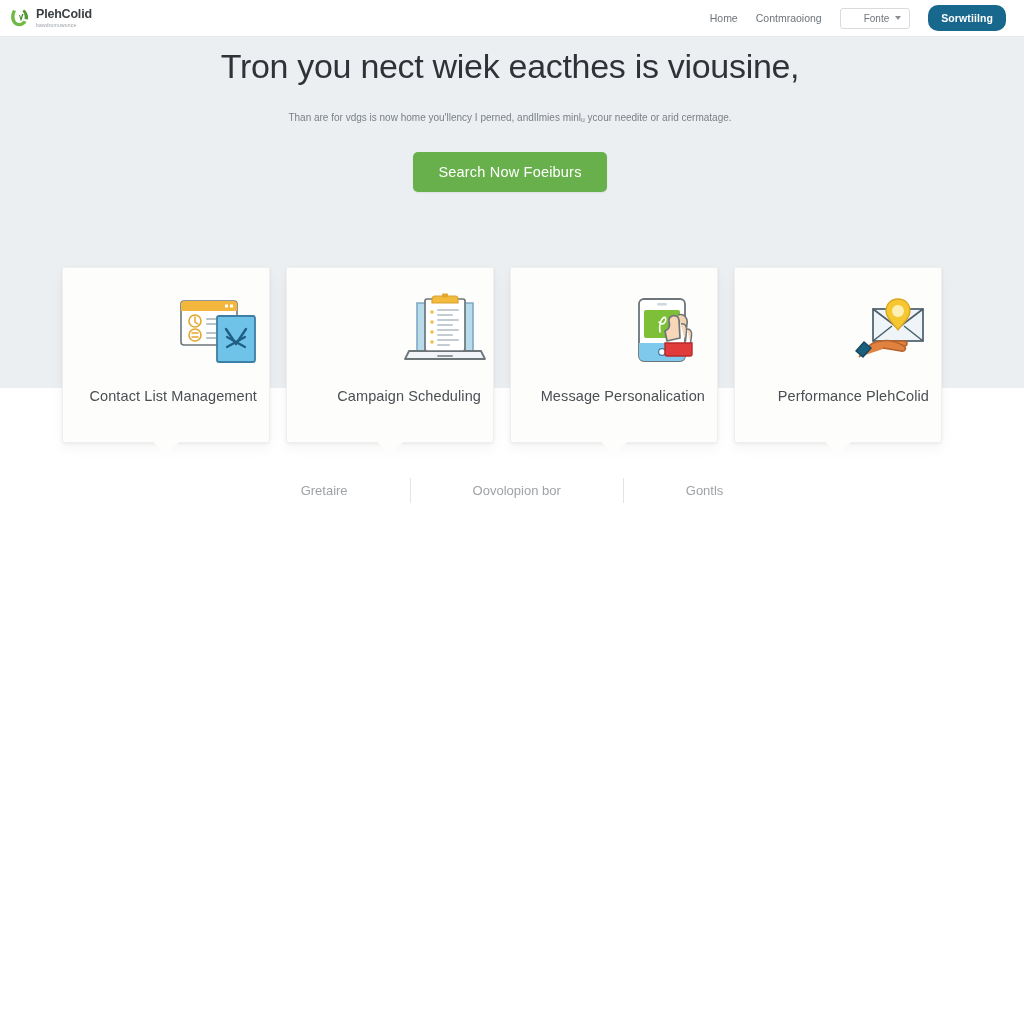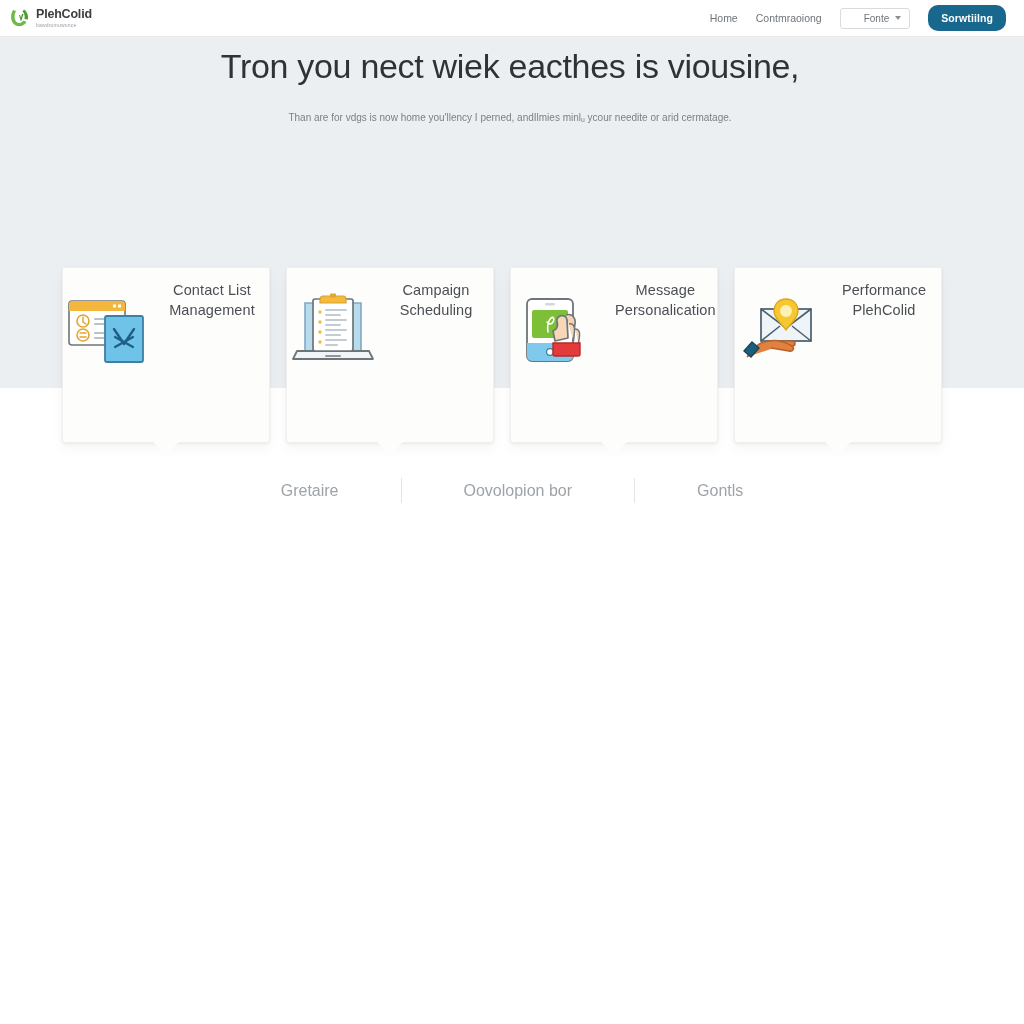--- a/index.html
+++ b/index.html
@@ -172,21 +172,22 @@
   }
   .card {
     position: relative;
     width: 208px;
     height: 176px;
     background: #fdfdfc;
     border: 1px solid #f0efed;
     border-radius: 2px;
     box-shadow: 0 1px 3px rgba(0,0,0,0.06), 0 6px 14px rgba(0,0,0,0.04);
     display: flex;
-    align-items: flex-start;
+    flex-direction: column;
+    align-items: flex-end;
   }
   
   .card::after {
     content: "";
     position: absolute;
     bottom: -13px;
     left: 50%;
     margin-left: -13px;
     width: 26px; height: 13px;
     background: #fdfdfc;
@@ -219,21 +220,21 @@
     position: absolute;
     top: 478px;
     left: 0;
     width: 1024px;
     display: flex;
     justify-content: center;
     align-items: center;
     z-index: 3;
   }
   .footlink {
-    font-size: 16px;
+    font-size: 13px;
     color: #9ea3a8;
     text-decoration: none;
     padding: 0 62px;
     white-space: nowrap;
     filter: blur(0.35px);
   }
   .footdiv {
     width: 1px;
     height: 25px;
     background: #e2e5e8;
@@ -274,20 +275,21 @@
 
   <div class="hero-band"></div>
 
   <div class="hero-inner">
     <h1 class="hero-title">
       <span>Tron you nect wiek eacthes is viousine,</span>
     </h1>
 
     <p class="hero-sub">Than are for vdgs is now home you'llency I perned, andIlmies minlᵤ ycour needite or arid cermatage.</p>
 
+    <button class="hero-cta">Search Now Foeiburs</button>
   </div>
 
   <div class="cards">
 
     <div class="card">
       <div class="card-icon">
         <svg width="92" height="80" viewBox="0 0 92 80">
           <rect x="6" y="10" width="56" height="44" rx="3" fill="#ffffff" stroke="#6d7579" stroke-width="1.6"></rect>
           <path d="M6 13 a3 3 0 0 1 3 -3 h50 a3 3 0 0 1 3 3 v7 h-56 z" fill="#f4b73e"></path>
           <rect x="50" y="13.5" width="3" height="3" fill="#fff"></rect>

